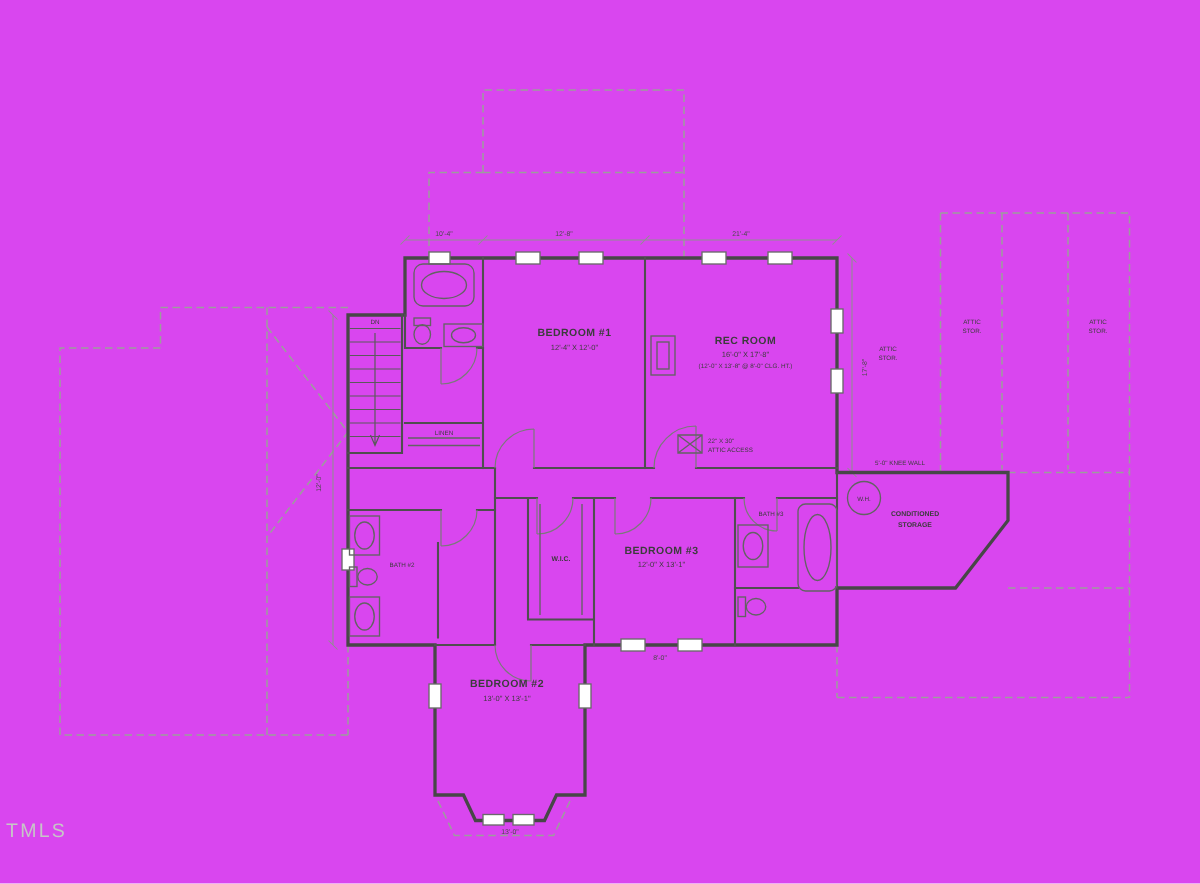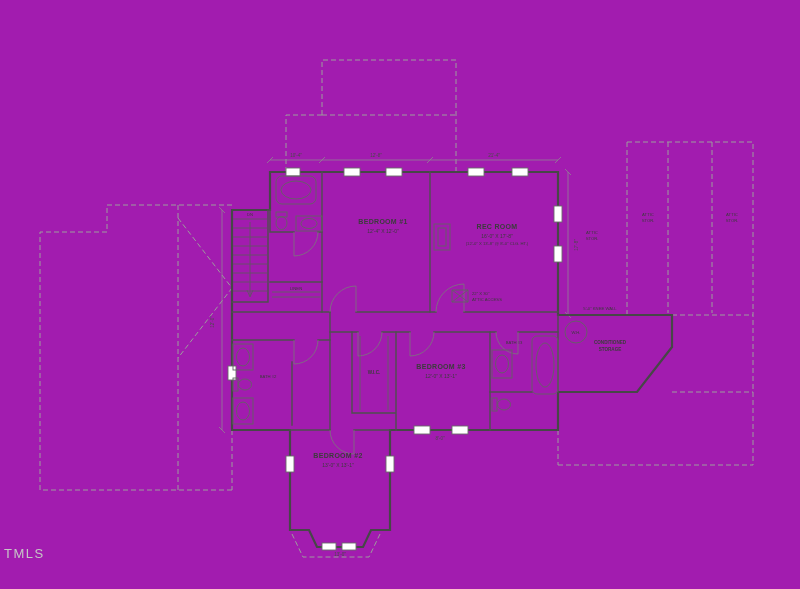--- a/index.html
+++ b/index.html
@@ -1,16 +1,16 @@
 <!DOCTYPE html>
 <html><head>
 <meta charset="utf-8">
 <style>
   html,body{margin:0;padding:0;background:#ffffff;}
-  .sheet{position:relative;width:800px;height:589px;background:#a21caf;overflow:hidden;
+  .sheet{position:relative;width:800px;height:589px;background:#d946ef;overflow:hidden;
          font-family:"Liberation Sans",sans-serif;}
   svg{position:absolute;left:0;top:0;}
   svg text{font-family:"Liberation Sans",sans-serif;fill:#3c3c3c;}
   .room-label{font-size:7px;font-weight:bold;letter-spacing:.3px;}
   .room-dims{font-size:5px;}
   .room-note{font-size:4.2px;}
   .small-label{font-size:4.6px;font-weight:bold;}
   .tiny-label{font-size:4.2px;}
   .dim-label{font-size:4.6px;fill:#4a4a4a;}
   .watermark{font-size:13px;fill:#c6c6c6;letter-spacing:1.5px;}

